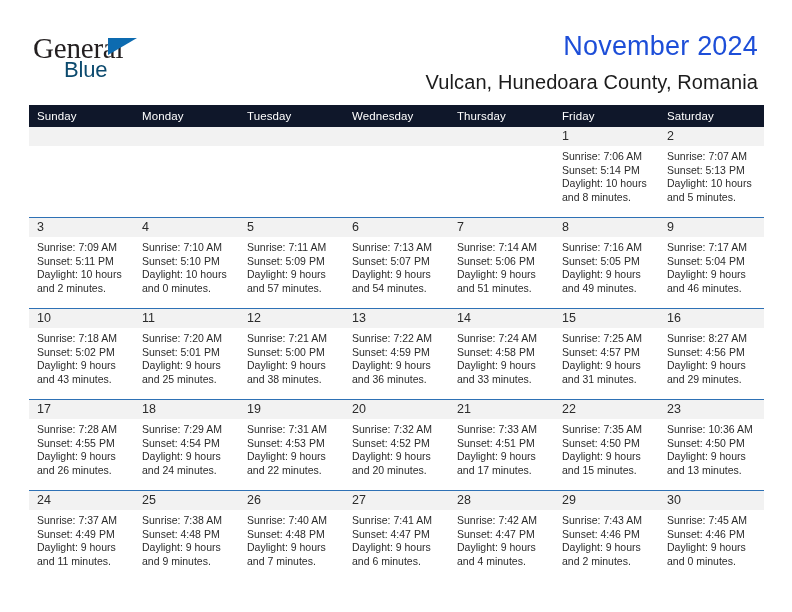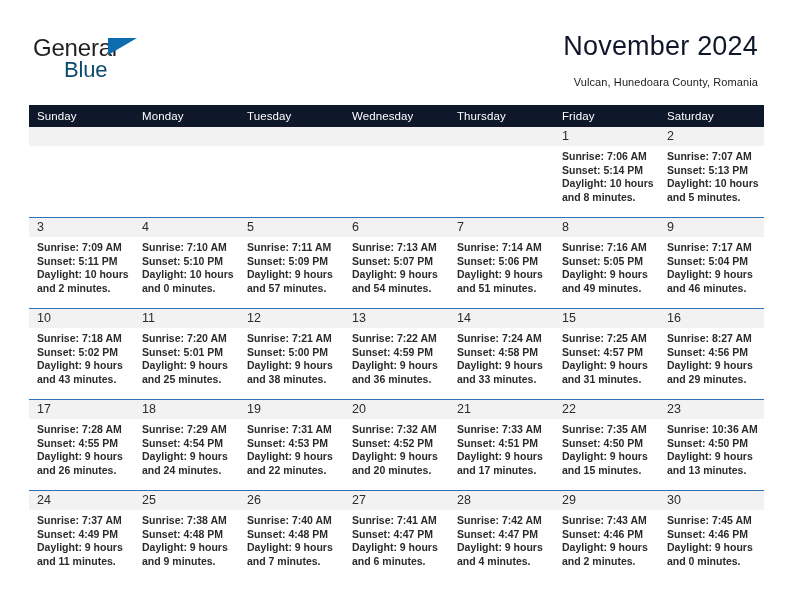--- a/index.html
+++ b/index.html
@@ -36,24 +36,24 @@
     width: 200px;
     height: 50px;
   }
   .brand-row1 {
     position: relative;
     height: 24px;
     line-height: 24px;
     white-space: nowrap;
   }
   .brand-general {
-    font-size: 24px;
+    font-size: 29px;
     letter-spacing: -0.2px;
     color: #231f20;
-    font-family: Liberation Sans, sans-serif;
+    font-family: Liberation Serif, serif;
   }
   .brand-tri {
     position: absolute;
     left: 75px;
     top: 2px;
     width: 0;
     height: 0;
     border-left: 29px solid #0d6bb0;
     border-bottom: 17px solid transparent;
   }
@@ -69,26 +69,26 @@
   .title-block {
     position: absolute;
     right: 34px;
     top: 30px;
     text-align: right;
   }
   .cal-title {
     font-size: 27px;
     line-height: 32px;
     font-weight: normal;
-    color: #0f172a;
+    color: #1d4ed8;
     margin: 0;
     letter-spacing: 0.2px;
   }
   .cal-subtitle {
-    font-size: 11px;
+    font-size: 20px;
     line-height: 20px;
     color: #1c1c1c;
     margin: 10px 0 0 0;
     letter-spacing: 0.1px;
   }
 
   
   .calendar {
     position: absolute;
     left: 29px;
@@ -125,21 +125,20 @@
     padding-left: 8px;
     font-size: 12.5px;
     color: #2b2b2b;
     box-sizing: border-box;
   }
   .cell-body {
     padding: 4px 6px 0 8px;
     font-size: 10.5px;
     line-height: 13.6px;
     color: #2b2b2b;
-    font-weight: bold;
   }
   .cell-body div { white-space: nowrap; }
   .cell-empty .daynum-band { color: transparent; }
 </style>
 </head>
 <body>
 
 <div class="page">
 
   <div class="masthead">

